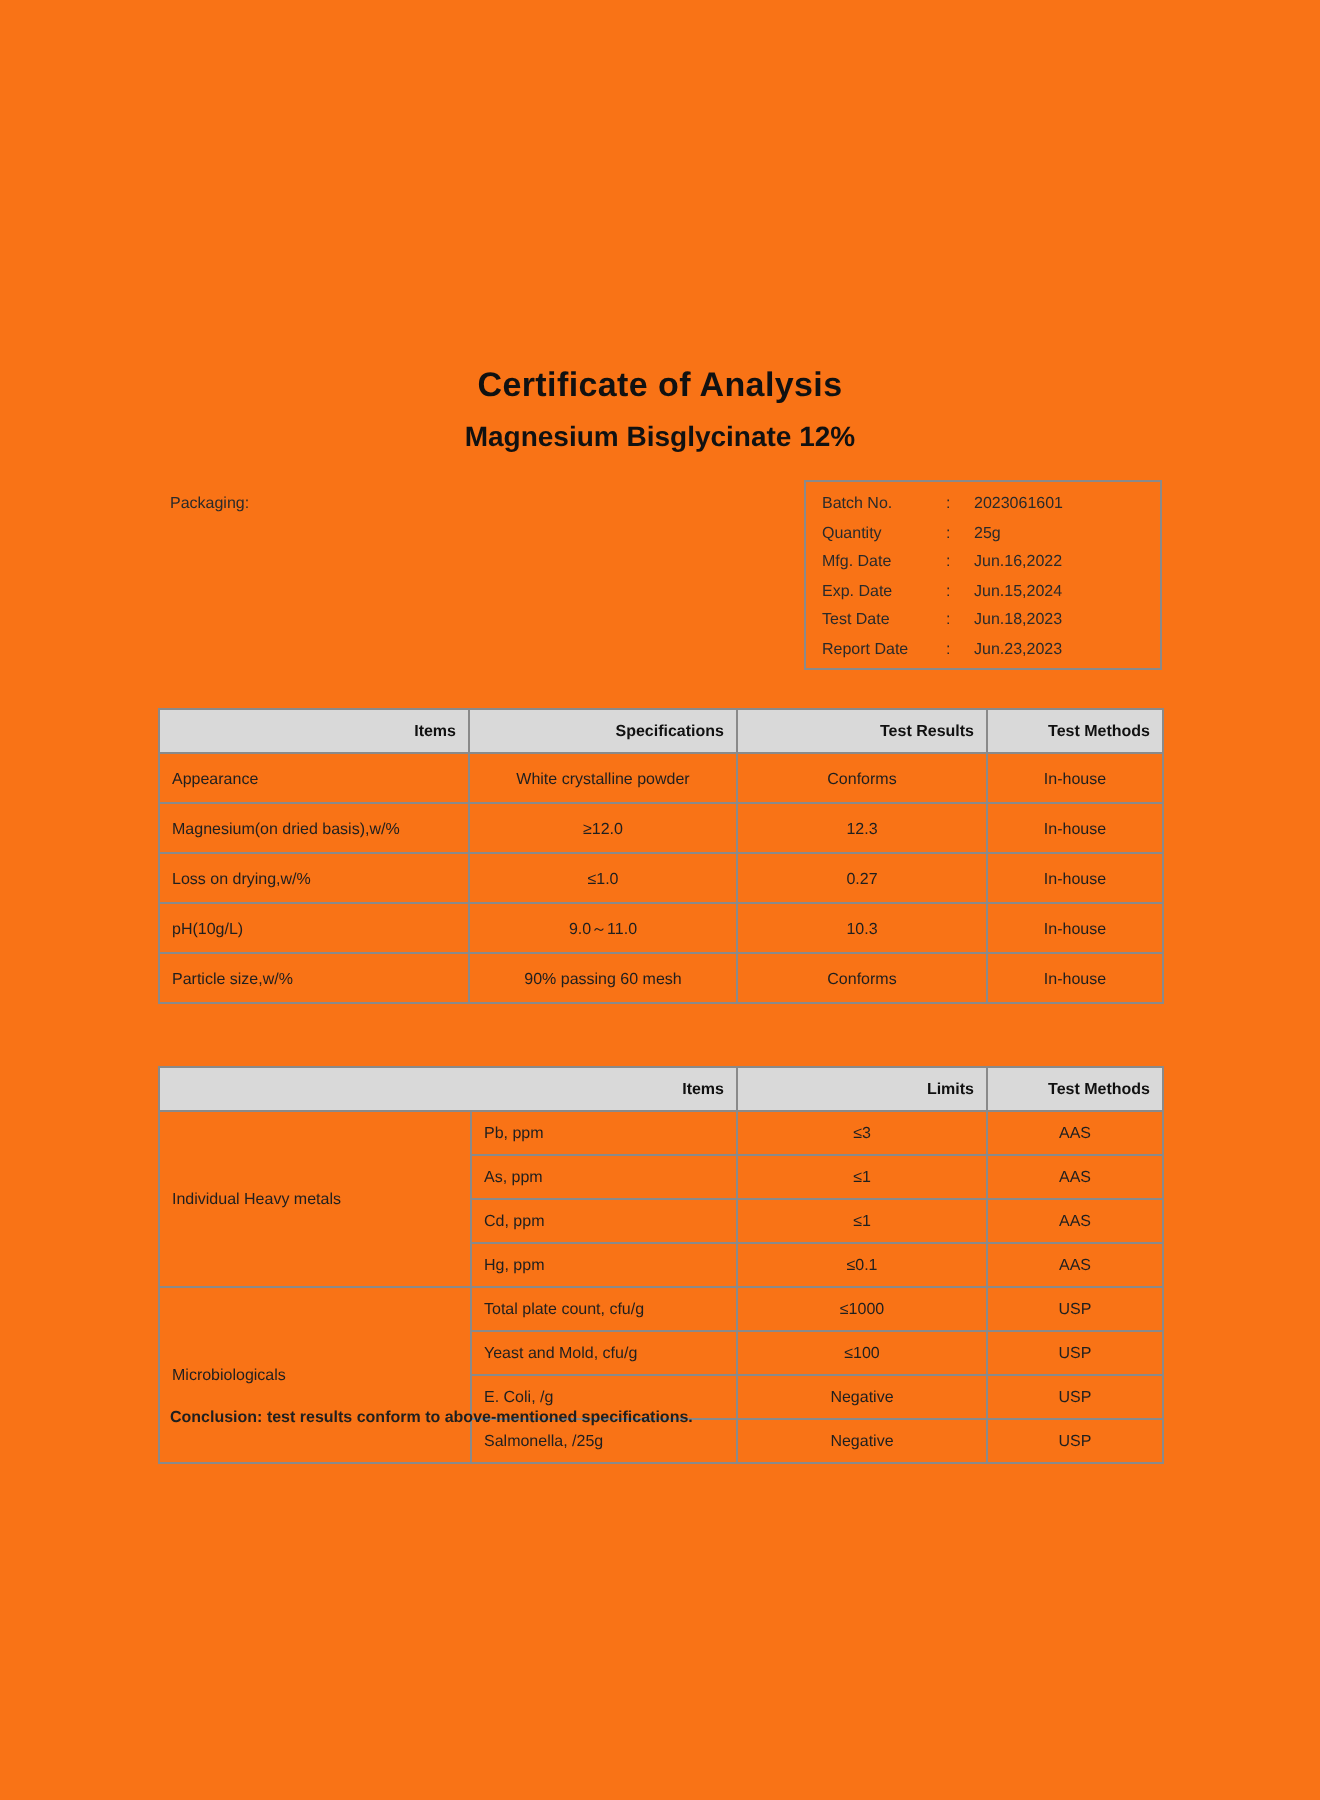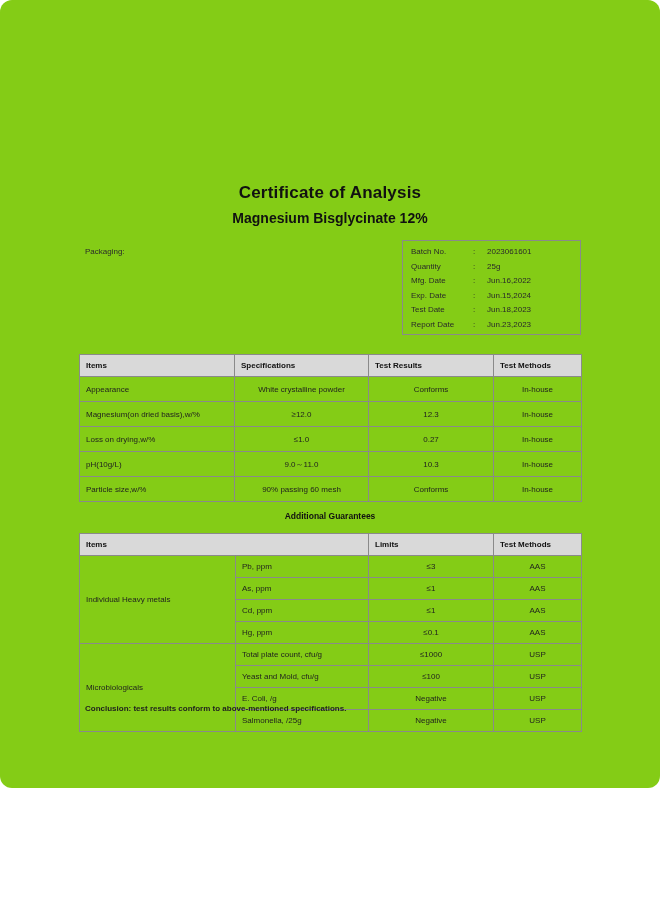--- a/index.html
+++ b/index.html
@@ -15,24 +15,23 @@
     font-family: "Liberation Sans", sans-serif;
     color: #1a1a1a;
     -webkit-font-smoothing: antialiased;
   }
 
   .page {
     position: absolute;
     left: 0;
     top: 0;
     width: 660px;
-    height: 788px;
-    background: #84cc16;
+    height: 900px;
+    background: #f97316;
     overflow: hidden;
-    border-radius: 12px;
   }
 
   
   .doc-title {
     position: absolute;
     left: 0;
     top: 183px;
     width: 660px;
     text-align: center;
     font-size: 17px;
@@ -112,21 +111,21 @@
     border: 1px solid #8a8a8a;
     padding: 0 6px;
     height: 25px;
     font-weight: normal;
     vertical-align: middle;
     box-sizing: border-box;
   }
   table.coa th {
     background: #d9d9d9;
     font-weight: bold;
-    text-align: left;
+    text-align: right;
     height: 22px;
     color: #111111;
     margin-top: 38px;
   }
   td.c { text-align: center; }
   td.l { text-align: left; }
 
   #main-table {
     left: 79px;
     top: 354px;
@@ -257,21 +256,20 @@
         </tr>
         <tr>
           <td class="l">Particle size,w/%</td>
           <td class="c">90% passing 60 mesh</td>
           <td class="c">Conforms</td>
           <td class="c">In-house</td>
         </tr>
       </tbody>
   </table>
 
-  <div class="section-heading">Additional Guarantees</div>
 
   <table class="coa" id="guarantee-table">
     <colgroup>
       <col style="width:156px">
       <col style="width:133px">
       <col style="width:125px">
       <col style="width:88px">
     </colgroup>
     <thead>
       <tr>

